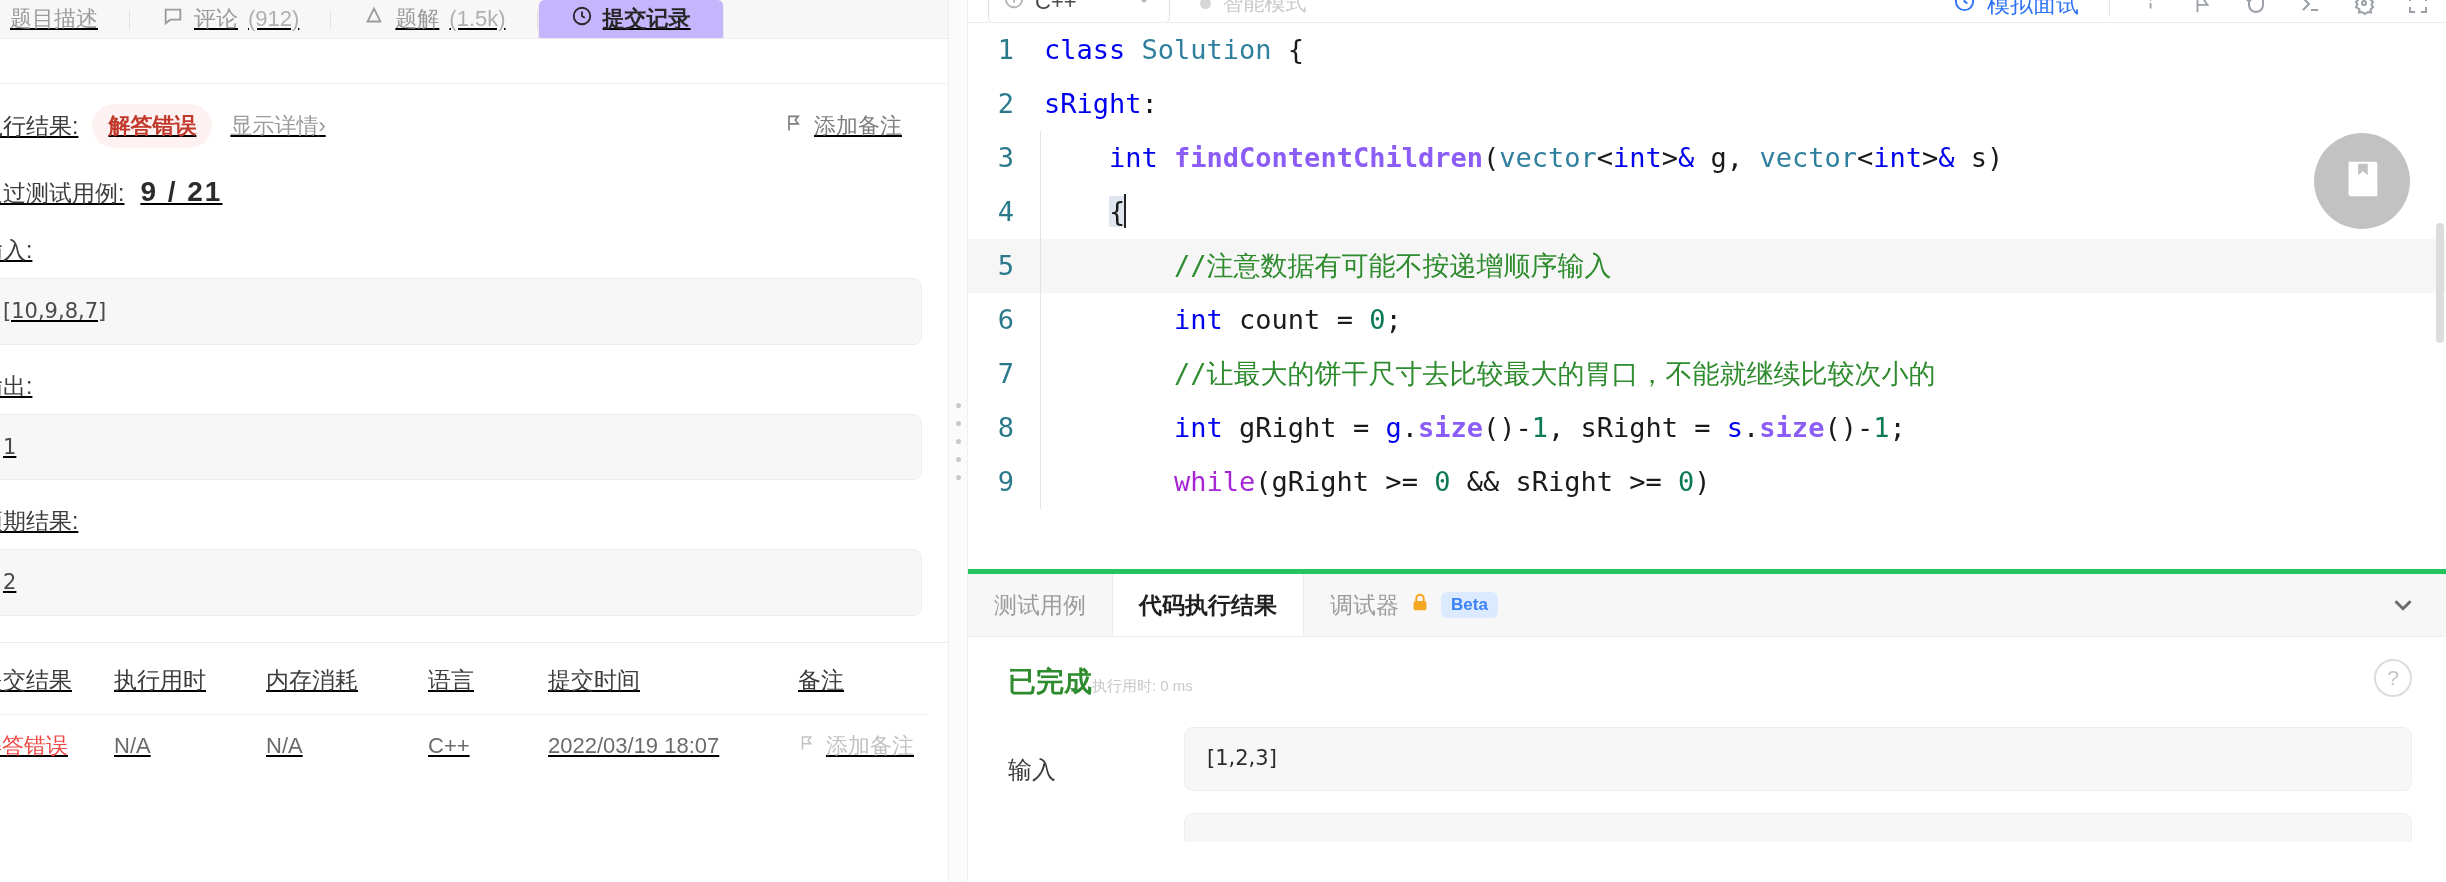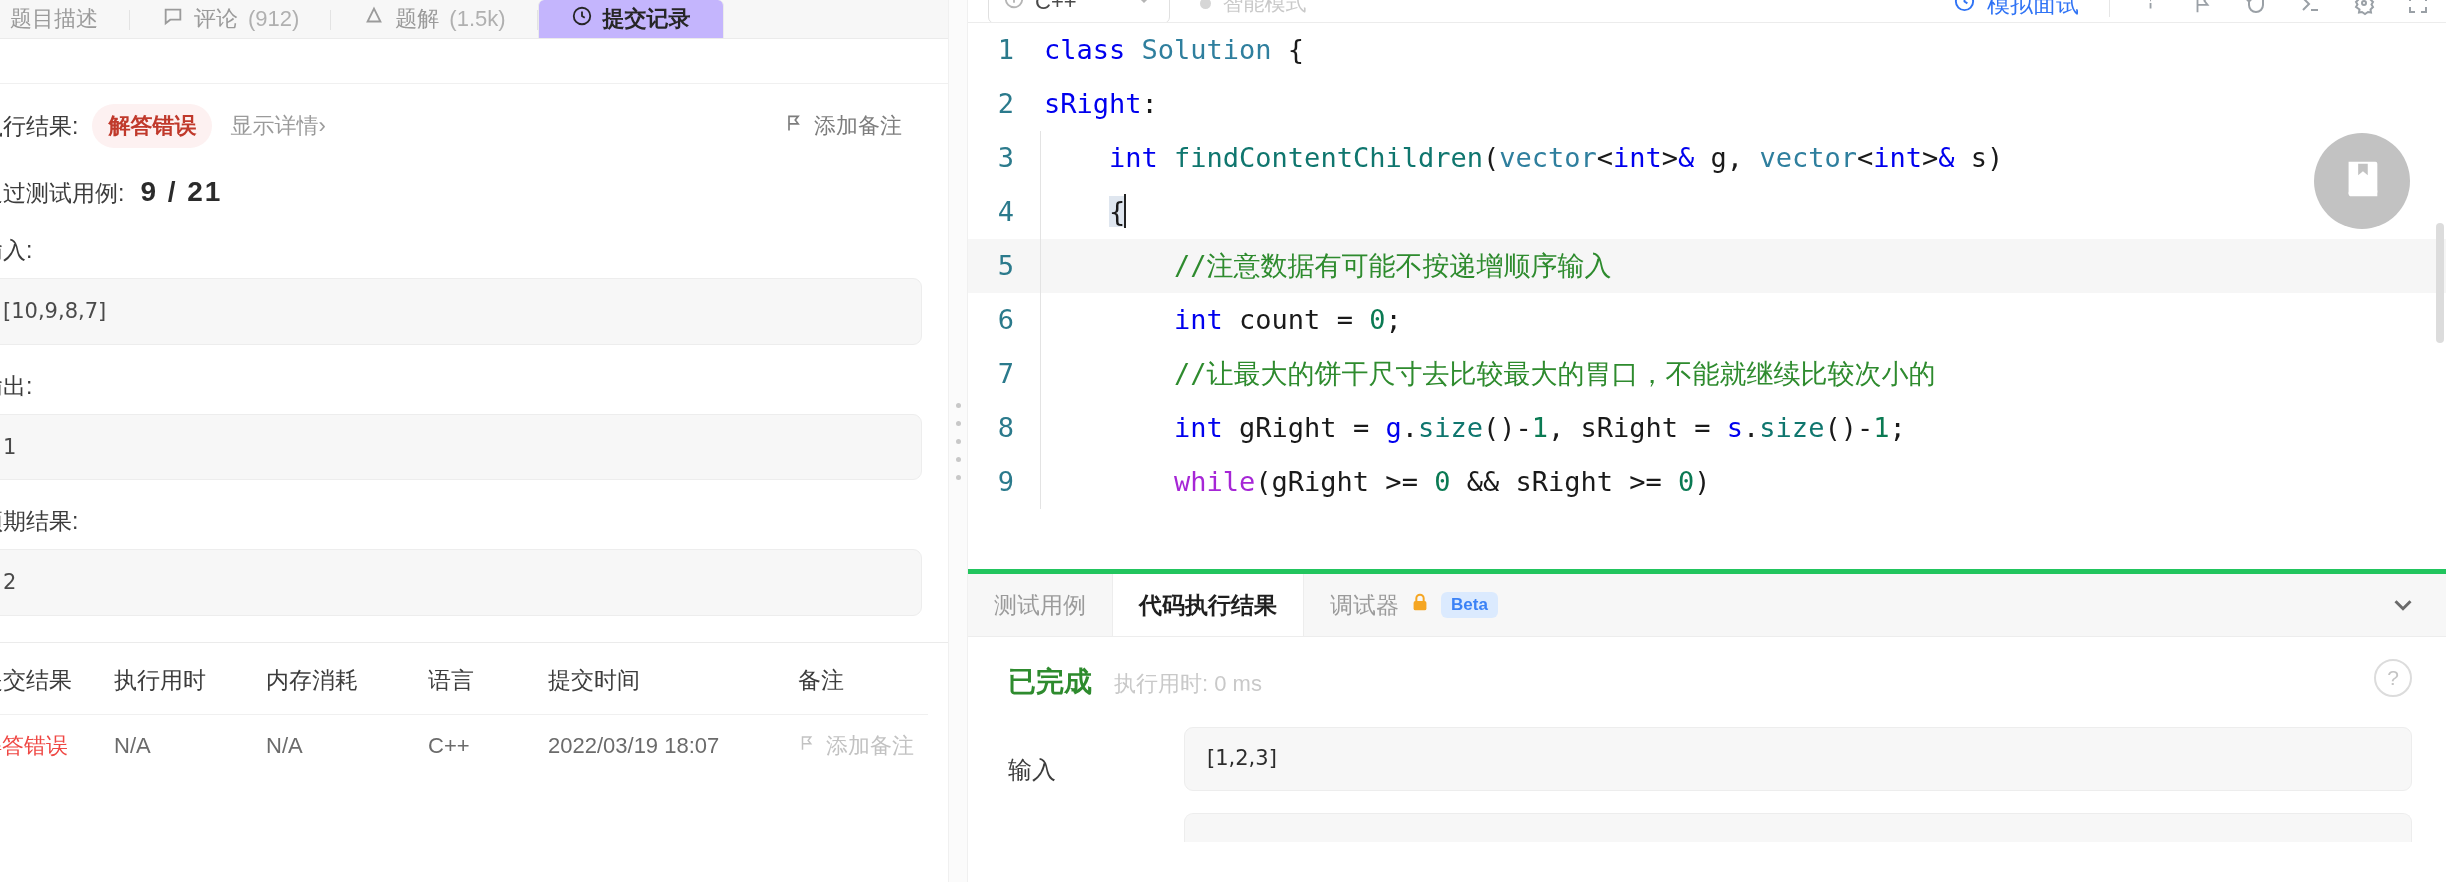--- a/index.html
+++ b/index.html
@@ -7,21 +7,21 @@
     width:2446px;height:882px;overflow:hidden;
     background:#ffffff;
     font-family:"Liberation Sans","DejaVu Sans",sans-serif;
     -webkit-font-smoothing:antialiased;
   }
   .app{position:relative;width:2446px;height:882px;display:flex;}
 
   
   .left-panel{
     position:relative;width:948px;height:882px;background:#fff;
-    display:flex;flex-direction:column;overflow:hidden;
+    display:flex;flex-direction:column;overflow:hidden;text-decoration:underline;
   }
   .left-tabs{
     height:38px;background:#f7f7f7;display:flex;align-items:flex-end;
     border-bottom:1px solid #ebebeb;flex:none;position:relative;
   }
   .ltab{
     height:38px;display:flex;align-items:center;gap:10px;
     padding:0 32px;font-size:22px;color:#9b9b9b;white-space:nowrap;
     position:relative;box-sizing:border-box;
     margin-top:-22px;
@@ -130,21 +130,21 @@
     width:72px;flex:none;text-align:right;padding-right:26px;box-sizing:border-box;
     color:#2b7a8c;user-select:none;font-size:27px;
   }
   .ln-code{flex:1;white-space:pre-wrap;position:relative;padding-left:4px;}
   .indent-guide{
     position:absolute;left:0;top:0;bottom:0;width:1px;background:#e3e3e3;
   }
   .kw{color:#0000ee;}
   .kw2{color:#a626d6;}
   .type{color:#2f7f9e;text-align:right;}
-  .fn{color:#0f766e;}
+  .fn{color:#8b5cf6;font-weight:bold;}
   .cls{color:#2f7f9e;}
   .num{color:#0a7a53;}
   .cmt{color:#2e8b2e;}
   .pl{color:#1a1a1a;}
   .amp{color:#0000ee;}
   .caret{
     display:inline-block;width:2px;height:34px;background:#222;
     vertical-align:-7px;margin:0 -1px;
   }
   .sel-box{background:#dfe6ef;}
@@ -175,21 +175,21 @@
   .ctab.active{background:#fff;color:#1f1f1f;font-weight:600;border-right:1px solid #ededed;border-left:1px solid #ededed;}
   .beta{
     background:#dbeafe;color:#3b82f6;font-size:17px;font-weight:600;
     padding:3px 10px;border-radius:6px;
   }
   .ctabs .chev-dn{margin-left:auto;display:flex;align-items:center;padding-right:28px;color:#6b6b6b;}
 
   .cbody{flex:1;position:relative;padding:26px 0 0 0;overflow:hidden;}
   .status-row{display:flex;align-items:baseline;padding-left:40px;}
   .done{font-size:28px;color:#2e8b2e;font-weight:600;}
-  .time{font-size:22px;color:#c9c9c9;margin-left:22px;}
+  .time{font-size:15px;color:#c9c9c9;}
   .help-q{
     position:absolute;right:34px;top:22px;width:34px;height:34px;border-radius:50%;
     border:2px solid #dcdcdc;color:#c4c4c4;font-size:21px;
     display:flex;align-items:center;justify-content:center;
   }
   .io-row{display:flex;align-items:center;margin-top:26px;padding:0 34px 0 40px;}
   .io-label{font-size:24px;color:#3c3c3c;width:176px;flex:none;padding-top:22px;}
   .io-box{
     flex:1;background:#f7f7f7;border:1px solid #ededed;border-radius:9px;
     padding:14px 22px;font-size:21px;line-height:1.6;color:#2d2d2d;

